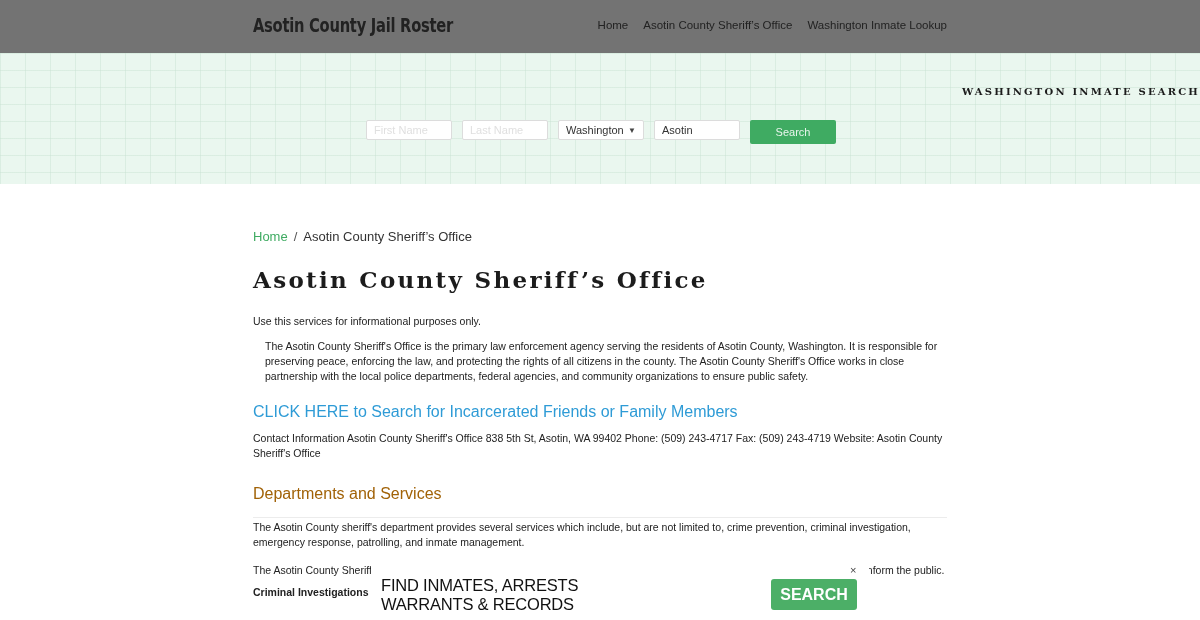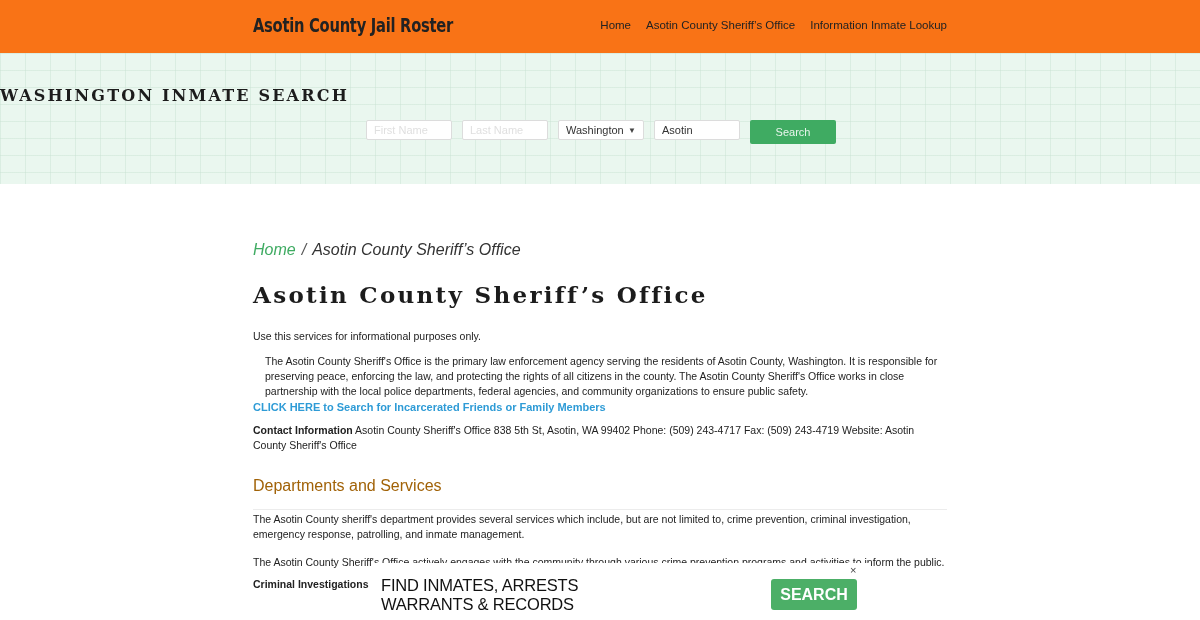--- a/index.html
+++ b/index.html
@@ -1,54 +1,54 @@
 <!DOCTYPE html>
 <html><head>
   <meta charset="utf-8">
   <style>
     * { box-sizing: border-box; margin: 0; padding: 0; }
     html, body { width: 1200px; height: 620px; overflow: hidden; background: #ffffff; }
     body { font-family: "Liberation Sans", "DejaVu Sans", sans-serif; color: #222; position: relative; }
 
     
-    .site-header { height: 53px; background: #f97316; position: relative; text-decoration: underline; }
+    .site-header { height: 53px; background: #737373; position: relative; text-decoration: underline; }
     .brand { position: absolute; left: 253px; top: 14px; font-family: "DejaVu Sans Condensed", "DejaVu Sans", sans-serif; font-weight: bold; font-size: 19px; color: #222; letter-spacing: -0.3px; transform: scaleX(0.86); transform-origin: left center; }
     .top-nav { position: absolute; right: 253px; top: 19px; display: flex; gap: 15px; font-size: 11.5px; color: #222; }
     .top-nav a { color: #222; text-decoration: none; cursor: pointer; }
 
     
     .hero { position: absolute; top: 53px; left: 0; width: 1200px; height: 131px;
       background-color: #eaf7ef;
       background-image:
         linear-gradient(to right, rgba(200,225,210,0.45) 1px, transparent 1px),
         linear-gradient(to bottom, rgba(200,225,210,0.45) 1px, transparent 1px);
       background-size: 25px 17px;
     }
-    .hero-title { position: absolute; top: 33px; width: 100%; text-align: left; font-family: "DejaVu Serif", "Liberation Serif", serif; font-weight: bold; font-size: 16px; letter-spacing: 2.2px; color: #1c1c1c; }
+    .hero-title { position: absolute; top: 33px; width: 100%; text-align: right; font-family: "DejaVu Serif", "Liberation Serif", serif; font-weight: bold; font-size: 10px; letter-spacing: 2.2px; color: #1c1c1c; }
     .search-row { position: absolute; top: 67px; left: 366px; display: flex; gap: 10px; }
     .search-row input, .search-row select { width: 86px; height: 20px; border: 1px solid #dcdcdc; border-radius: 2px; background: #fff; font-family: "Liberation Sans", sans-serif; font-size: 11px; padding: 0 7px; color: #333; }
     .search-row input::placeholder { color: #e0e0e0; }
     .search-row select { appearance: none; -webkit-appearance: none; padding-right: 18px; position: relative; }
     .select-wrap { position: relative; width: 86px; height: 24px; }
     .select-wrap select { width: 86px; }
     .select-wrap .chev { position: absolute; right: 8px; top: 6px; font-size: 8px; color: #444; pointer-events: none; }
     .search-btn { width: 86px; height: 24px; background: #3fab62; border: none; border-radius: 2px; color: #e8f5ec; font-size: 11px; font-family: "Liberation Sans", sans-serif; cursor: pointer; }
 
     
     .main { position: absolute; top: 184px; left: 253px; width: 694px; }
-    .breadcrumb { margin-top: 57px; font-size: 16px; color: #333; font-style: italic; }
+    .breadcrumb { margin-top: 45px; font-size: 13px; color: #333; }
     .breadcrumb a { color: #3fab62; text-decoration: none; }
     .breadcrumb .sep { margin: 0 6px; color: #555; }
     .page-title { margin-top: 22px; font-family: "DejaVu Serif", "Liberation Serif", serif; font-weight: bold; font-size: 23px; letter-spacing: 2.3px; color: #1c1c1c; }
     p { font-size: 10.5px; line-height: 15px; color: #222; }
     .p-disclaimer { margin-top: 21px; }
     .p-intro { margin-top: 10px; margin-left: 12px; }
-    .cta-link { margin-top: 2px; display: block; font-size: 11px; font-weight: bold; color: #2e9bd6; text-decoration: none; }
+    .cta-link { margin-top: 19px; display: block; font-size: 16px; font-weight: normal; color: #2e9bd6; text-decoration: none; }
     .p-contact { margin-top: 10px; }
-    .p-contact b { font-weight: bold; }
+    .p-contact b { font-weight: normal; }
     .section-title { margin-top: 24px; font-size: 16px; color: #a16207; font-weight: normal; }
     .divider { margin-top: 14px; border: none; border-top: 1px solid #ececec; }
     .p-services { margin-top: 2px; }
     .sub-title { margin-top: 9px; font-size: 10.5px; font-weight: bold; color: #222; }
     .p-crime { margin-top: 13px; }
     .sub-title-2 { margin-top: 8px; font-size: 10.5px; font-weight: bold; color: #222; }
 
     
     .ad-banner { position: absolute; left: 371px; top: 563px; width: 498px; height: 57px; background: #fff; }
     .ad-text { position: absolute; left: 10px; top: 13px; font-family: "Liberation Sans", sans-serif; font-size: 16.5px; line-height: 19px; color: #111; font-weight: 500; letter-spacing: -0.2px; }
@@ -56,21 +56,21 @@
     .ad-close { position: absolute; left: 850px; top: 564px; font-size: 11px; color: #444; cursor: pointer; }
   </style>
 </head>
 <body>
 
 <header class="site-header">
   <div class="brand">Asotin County Jail Roster</div>
   <nav class="top-nav">
     <a>Home</a>
     <a>Asotin County Sheriff’s Office</a>
-    <a>Information Inmate Lookup</a>
+    <a>Washington Inmate Lookup</a>
   </nav>
 </header>
 
 <section class="hero">
   <h2 class="hero-title">WASHINGTON INMATE SEARCH</h2>
   <form class="search-row">
     <input type="text" placeholder="First Name" style="">
     <input type="text" placeholder="Last Name" style="">
     <div class="select-wrap">
       <select>

